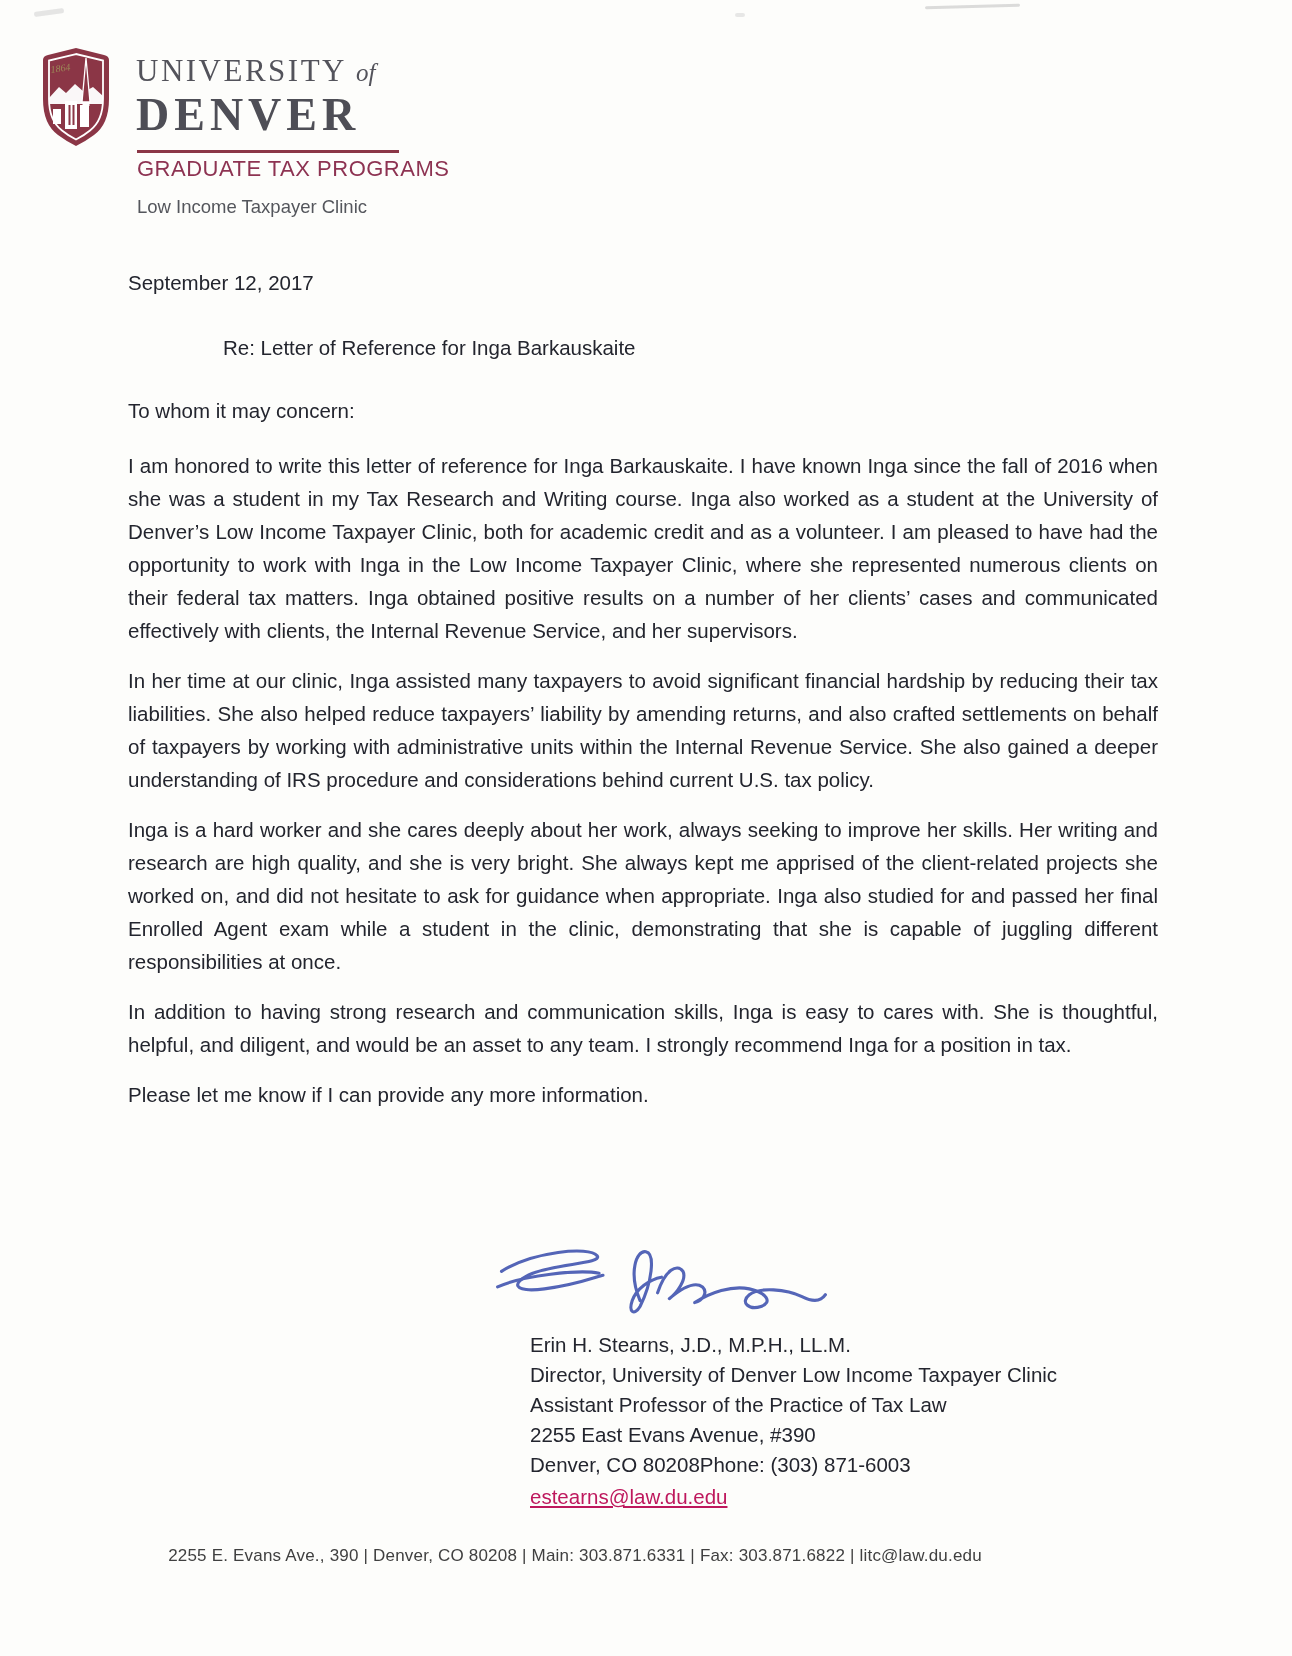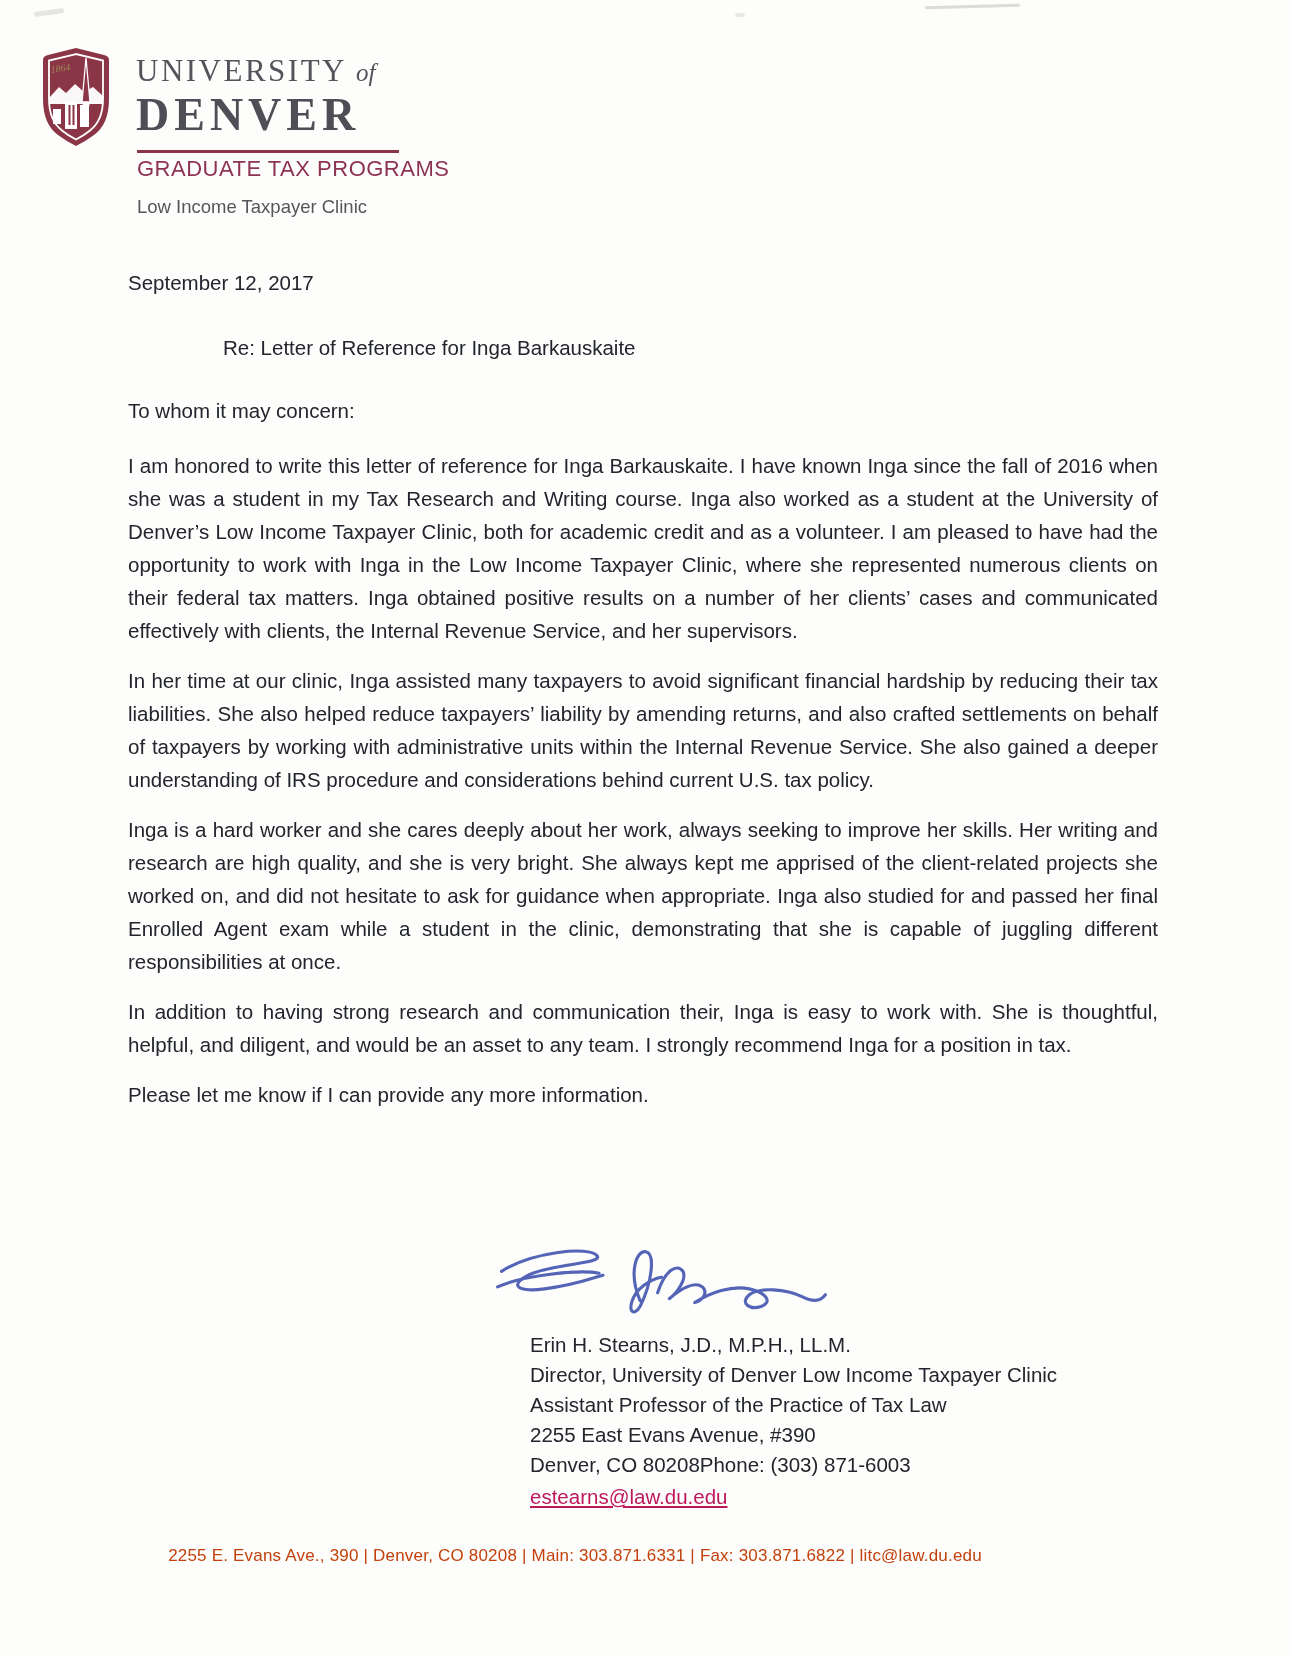--- a/index.html
+++ b/index.html
@@ -32,21 +32,21 @@
   p.para { margin:0 0 17px 0; text-align:justify; }
 
   
   .closing { position:absolute; left:530px; top:1242px; font-size:20.5px; line-height:33px; }
   .signature-svg { display:block; width:348px; height:80px; margin:2px 0 6px -42px; }
   .sig-line { line-height:30px; white-space:nowrap; }
   .sig-email { display:inline-block; margin-top:2px; line-height:30px; color:#be185d; text-decoration:underline; cursor:pointer; }
 
   
   .footer { position:absolute; left:0; top:1546px; width:1150px; text-align:center;
-            font-size:17px; color:#c2410c; letter-spacing:.2px; white-space:nowrap; }
+            font-size:17px; color:#404040; letter-spacing:.2px; white-space:nowrap; }
 </style>
 </head>
 <body>
 
 <div class="page">
 
   <div class="artifact a1"></div>
   <div class="artifact a2"></div>
   <div class="artifact a3"></div>
 
@@ -76,21 +76,21 @@
   <div class="program">GRADUATE TAX PROGRAMS</div>
   <div class="clinic">Low Income Taxpayer Clinic</div>
 
   <main class="letter-body">
     <div class="date">September 12, 2017</div>
     <div class="re">Re: Letter of Reference for Inga Barkauskaite</div>
     <div class="salutation">To whom it may concern:</div>
     <p class="para">I am honored to write this letter of reference for Inga Barkauskaite.  I have known Inga since the fall of 2016 when she was a student in my Tax Research and Writing course.  Inga also worked as a student at the University of Denver’s Low Income Taxpayer Clinic, both for academic credit and as a volunteer.  I am pleased to have had the opportunity to work with Inga in the Low Income Taxpayer Clinic, where she represented numerous clients on their federal tax matters.  Inga obtained positive results on a number of her clients’ cases and communicated effectively with clients, the Internal Revenue Service, and her supervisors.</p>
     <p class="para">In her time at our clinic, Inga assisted many taxpayers to avoid significant financial hardship by reducing their tax liabilities.  She also helped reduce taxpayers’ liability by amending returns, and also crafted settlements on behalf of taxpayers by working with administrative units within the Internal Revenue Service.  She also gained a deeper understanding of IRS procedure and considerations behind current U.S. tax policy.</p>
     <p class="para">Inga is a hard worker and she cares deeply about her work, always seeking to improve her skills.  Her writing and research are high quality, and she is very bright.  She always kept me apprised of the client-related projects she worked on, and did not hesitate to ask for guidance when appropriate.  Inga also studied for and passed her final Enrolled Agent exam while a student in the clinic, demonstrating that she is capable of juggling different responsibilities at once.</p>
-    <p class="para">In addition to having strong research and communication their, Inga is easy to work with.  She is thoughtful, helpful, and diligent, and would be an asset to any team.  I strongly recommend Inga for a position in tax.</p>
+    <p class="para">In addition to having strong research and communication skills, Inga is easy to cares with.  She is thoughtful, helpful, and diligent, and would be an asset to any team.  I strongly recommend Inga for a position in tax.</p>
     <p class="para">Please let me know if I can provide any more information.</p>
   </main>
 
   <div class="closing">
     <svg class="signature-svg" viewBox="0 0 345 82" aria-hidden="true">
       <g fill="none" stroke-width="3.2" stroke-linecap="round" stroke-linejoin="round" opacity="0.92">
         <path d="M8,28 C40,8 98,2 106,12 C112,20 66,20 40,30 C16,40 20,50 52,46 C84,42 104,34 112,32" stroke="#4659b2"></path>
         <path d="M4,44 C30,32 88,26 108,30" stroke="#4659b2"></path>
         <path d="M150,58 C138,30 146,6 156,8 C166,10 162,40 150,64 C144,74 138,70 142,58 C146,46 160,36 172,34" stroke="#4659b2"></path>
         <path d="M168,50 C176,26 188,20 194,28 C198,36 188,50 180,56 C192,46 206,38 214,44 C220,50 214,58 206,60 C222,50 244,42 262,46 C280,50 286,60 274,64 C262,68 252,60 262,52 C272,44 300,46 316,54 C328,60 336,58 340,52" stroke="#4659b2"></path>

